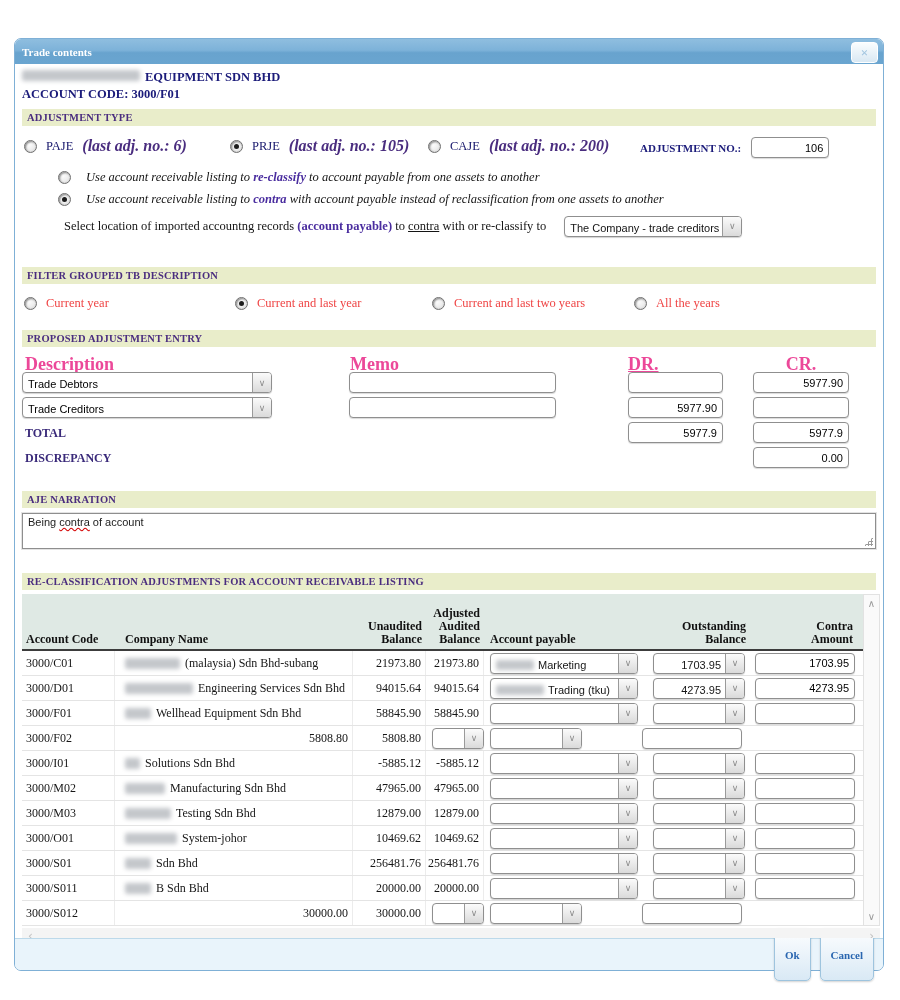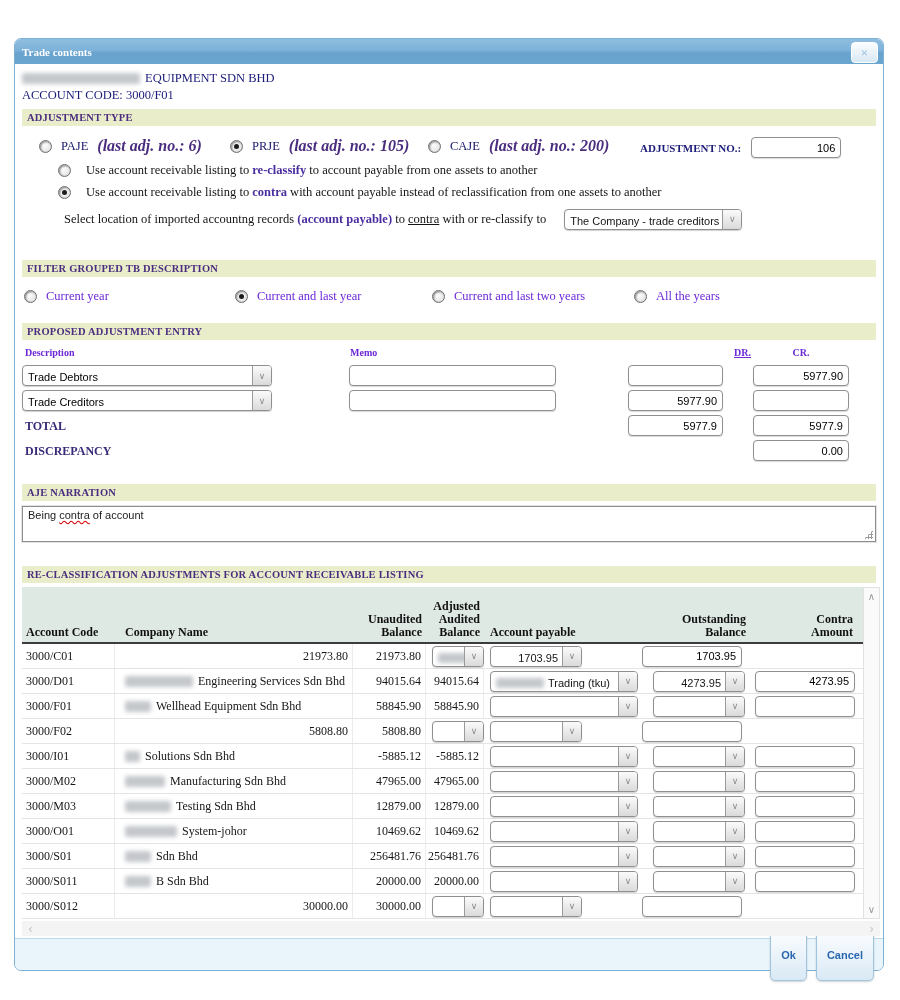--- a/index.html
+++ b/index.html
@@ -14,21 +14,21 @@
   .titlebar .title{color:#ffffff;font-weight:bold;font-size:11px;}
   .close-btn{position:absolute;right:5px;top:3px;width:25px;height:19px;
              background:linear-gradient(#fafdfe,#d9e8f3);border:1px solid #ffffff;border-radius:4px;
              color:#a3c6e0;font-weight:bold;font-size:13px;line-height:1;
              display:flex;align-items:center;justify-content:center;cursor:default;}
 
   .content{flex:1;padding:3px 7px 0 7px;position:relative;overflow:hidden;}
 
   .redact{display:inline-block;height:11px;background:#c4c7cb;border-radius:2px;filter:blur(2px);flex:none;}
 
-  .hline{display:flex;align-items:center;gap:5px;font-weight:normal;font-size:12.5px;color:#1b1b7a;}
+  .hline{display:flex;gap:5px;font-weight:bold;font-size:12.5px;color:#1b1b7a;}
   .hline.first{margin-top:3px;height:17px;}
   .hline.second{height:17px;margin-bottom:5px;}
 
   .section{background:#e9edca;color:#4a2d7f;font-weight:bold;font-size:10.5px;letter-spacing:.2px;
            padding:2px 5px;height:13px;line-height:13px;}
 
   
   .radio{width:13px;height:13px;border-radius:50%;border:1px solid #6f6f6f;box-sizing:border-box;
          background:radial-gradient(circle at 32% 28%,#ffffff 0%,#eeeeee 55%,#d2d2d2 100%);
          box-shadow:inset 1px 1px 2px rgba(0,0,0,.45);display:inline-block;position:relative;flex:none;}
@@ -44,44 +44,44 @@
                  color:#8b8b8b;font-size:9px;display:flex;align-items:center;justify-content:center;}
   .tinput{border:1px solid #8f8f8f;border-radius:4px;height:21px;box-sizing:border-box;background:#fff;
           font-family:"Liberation Sans",sans-serif;font-size:11px;padding:0 5px;box-shadow:0 1px 1px rgba(0,0,0,.15);outline:none;}
   .num{text-align:right;}
 
   
   .adj-row{position:relative;height:24px;margin-top:9px;}
   .opt{position:absolute;top:0;display:flex;align-items:center;gap:9px;height:22px;}
   .opt .oname{color:#16166b;font-size:12.5px;}
   .opt .onote{color:#4a2d7f;font-weight:bold;font-style:italic;font-size:16px;}
-  .pos-a0{left:17px;} .pos-a1{left:208px;} .pos-a2{left:406px;}
+  .pos-a0{left:2px;} .pos-a1{left:208px;} .pos-a2{left:406px;}
   .adjno{position:absolute;left:618px;top:2px;display:flex;align-items:center;gap:10px;}
   .adjno .lbl{font-weight:bold;color:#1b1b7a;font-size:11px;}
-  .adjno input{width:90px;}
-
-  .mode-rows{}
+  .adjno input{width:78px;}
+
+  .mode-rows{margin-top:7px;font-style:italic;}
   .mode-row{display:flex;align-items:center;gap:15px;height:22px;padding-left:36px;font-size:12.5px;color:#141414;}
   .loc-row{display:flex;align-items:center;height:26px;margin-top:3px;padding-left:42px;font-size:12.5px;color:#141414;}
   .loc-row .combo{margin-left:18px;width:178px;flex:none;}
 
   .kw{color:#4a2d9f;font-weight:bold;}
   .u{text-decoration:underline;}
   .sp{text-decoration:underline;text-decoration-style:wavy;text-decoration-color:#d40000;}
 
   .sect-filter{margin-top:28px;}
   .filter-row{position:relative;height:24px;margin-top:8px;margin-bottom:14px;}
   .pos-f0{left:2px;} .pos-f1{left:213px;} .pos-f2{left:410px;} .pos-f3{left:612px;}
-  .opt .flabel{font-size:12.5px;color:#6d28d9;}
+  .opt .flabel{font-size:12.5px;color:#ef4444;}
 
   
-  .eheads{position:relative;height:16px;margin-top:7px;font-weight:bold;color:#6d28d9;font-size:10px;}
+  .eheads{position:relative;height:16px;margin-top:7px;font-weight:bold;color:#ec4899;font-size:18px;}
   .eheads .h-desc{position:absolute;left:3px;}
   .eheads .h-memo{position:absolute;left:328px;}
-  .eheads .h-dr{position:absolute;left:634px;width:95px;text-align:right;text-decoration:underline;}
+  .eheads .h-dr{position:absolute;left:606px;width:95px;text-align:left;text-decoration:underline;}
   .eheads .h-cr{position:absolute;left:731px;width:96px;text-align:center;}
   .erow{position:relative;height:23px;margin-top:2px;}
   .erow .combo{position:absolute;left:0;width:250px;}
   .erow .memo{position:absolute;left:327px;width:207px;}
   .erow .dr{position:absolute;left:606px;width:95px;}
   .erow .cr{position:absolute;left:731px;width:96px;}
   .trow{position:relative;height:23px;margin-top:2px;}
   .trow .lbl{position:absolute;left:3px;top:4px;font-weight:bold;color:#3a2a7a;font-size:12px;}
   .trow .dr{position:absolute;left:606px;width:95px;}
   .trow .cr{position:absolute;left:731px;width:96px;}
@@ -120,21 +120,21 @@
 
   .vscroll{width:17px;height:332px;flex:none;background:#fafafa;border:1px solid #e2e2e2;box-sizing:border-box;
            display:flex;flex-direction:column;justify-content:space-between;align-items:center;
            color:#9a9a9a;font-size:10px;padding:3px 0;font-family:"DejaVu Sans",sans-serif;}
   .ihscroll{height:15px;margin-top:2px;background:#f4f4f4;display:flex;justify-content:space-between;align-items:center;
             color:#c2c2c2;padding:0 6px;font-size:12px;font-family:"DejaVu Sans",sans-serif;width:858px;box-sizing:border-box;}
 
   .footer{height:31px;flex:none;background:#e9f4fb;border-top:1px solid #bcd9ea;border-radius:0 0 6px 6px;
           display:flex;align-items:center;justify-content:flex-end;gap:9px;padding:0 9px;}
   .btn{height:23px;background:linear-gradient(#fdfeff,#d9e9f5);border:1px solid #9ec4de;border-radius:5px;
-       color:#2a66b0;font-family:Liberation Sans, sans-serif;font-weight:bold;font-size:11px;
+       color:#2a66b0;font-family:Liberation Serif, serif;font-weight:bold;font-size:11px;
        display:flex;align-items:center;justify-content:center;padding:14px 10px;box-shadow:0 1px 2px rgba(0,0,0,.18);cursor:default;}
 </style>
 </head>
 <body>
 
 <div class="dialog">
 
   <div class="titlebar">
     <span class="title">Trade contents</span>
     <span class="close-btn">×</span>
@@ -272,20 +272,24 @@
 Balance</div>
           <div class="c-pay">Account payable</div>
           <div class="c-num">Outstanding
 Balance</div>
           <div class="c-contra">Contra
 Amount</div>
         </div>
         <div id="listing-rows">
             <div class="trowg">
               <div class="g-code">3000/C01</div>
+              <div class="g-comp">
+                <span class="redact" style="width: 55px;"></span>
+                <span>(malaysia) Sdn Bhd-subang</span>
+              </div>
               <div class="g-num">21973.80</div>
               <div class="g-num">21973.80</div>
               <div class="g-pay">
                 <span class="combo">
                   <span class="cval">
                     <span class="redact" style="width: 38px; height: 10px;"></span>
                     <span>Marketing</span>
                   </span>
                   <span class="carrow">∨</span>
                 </span>

